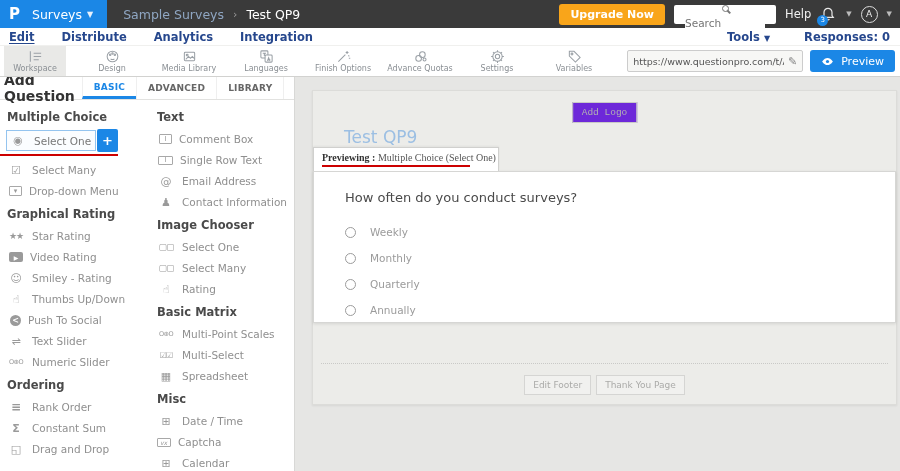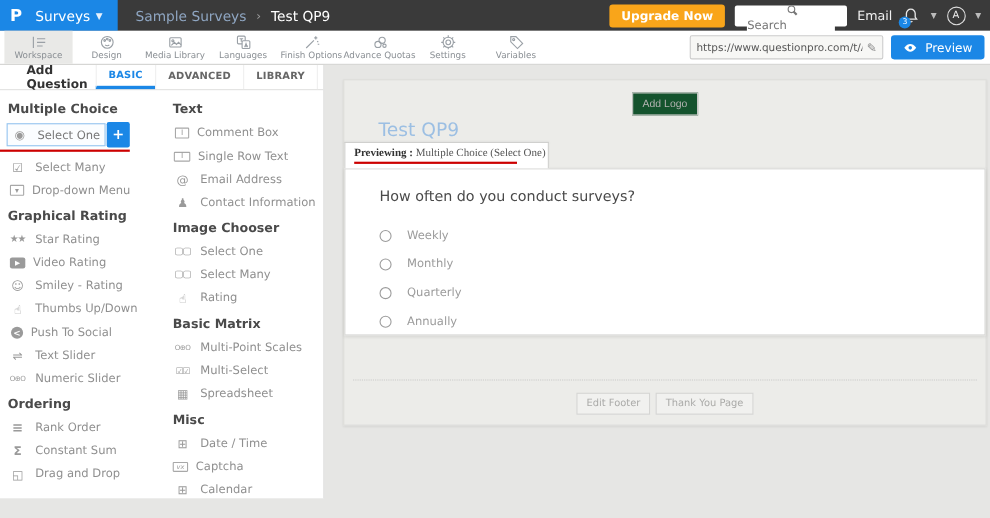--- a/index.html
+++ b/index.html
@@ -30,37 +30,37 @@
   .avatar { width:17px; height:17px; border:1.5px solid #ddd; border-radius:50%; display:flex; align-items:center; justify-content:center; font-size:9px; color:#eee; }
 
   
   .navbar { height:18px; background:#fff; display:flex; align-items:center; gap:27px; padding-left:9px; font-size:11.5px; font-weight:700; color:#26478D; border-bottom:1px solid #f0f0ee; }
   .nav-item.active { text-decoration:underline; text-underline-offset:2px; }
   .nav-right { margin-left:auto; display:flex; gap:34px; padding-right:10px; align-items:center; }
   .nav-right .caret2 { font-size:8px; }
 
   
   .toolbar { height:31px; background:#fff; border-bottom:1px solid #d2d2d0; display:flex; position:relative; }
-  .tool-tab { width:62px; display:flex; flex-direction:column; align-items:center; justify-content:center; gap:1px; cursor:pointer; }
+  .tool-tab { width:62px; display:flex; flex-direction:column; align-items:center; justify-content:center; gap:1px; cursor:pointer;margin-left:15px; }
   .tool-tab:first-child { margin-left:4px; }
   .tool-tab.active { background:#e9e9e7; }
   .tt-icon { height:14px; display:flex; align-items:center; }
   .tt-icon svg { stroke:#9aa0a6; fill:none; stroke-width:1.1; }
   .tt-label { font-size:8px; color:#8a8f94; white-space:nowrap; }
   .toolbar-right { position:absolute; right:5px; top:4px; display:flex; gap:7px; align-items:center; }
   .url-box { width:176px; height:22px; border:1px solid #ccc; background:#f7f7f5; border-radius:2px; display:flex; align-items:center; padding:0 5px; gap:4px; }
   .url-text { font-size:9.5px; color:#555; white-space:nowrap; overflow:hidden; flex:1; }
   .pencil { color:#888; font-size:11px; }
   .preview-btn { background:#1B87E6; border:none; color:#fff; height:22px; border-radius:3px; display:flex; align-items:center; gap:7px; padding:0 11px; font-size:11px; font-family:inherit; cursor:pointer; }
 
   
   .content { display:flex; height:394px; }
   .left-panel { width:295px; background:#fff; border-right:1px solid #d8d8d6; display:flex; flex-direction:column; }
   .panel-header { height:23px; display:flex; align-items:stretch; border-bottom:1px solid #e2e2e0; flex:0 0 auto; }
-  .panel-title { font-size:11px; font-weight:700; color:#333; display:flex; align-items:center; padding:0 7px 0 24px; }
+  .panel-title { font-size:14px; font-weight:700; color:#333; display:flex; align-items:center; padding:0 7px 0 4px; }
   .p-tab { display:flex; align-items:center; justify-content:center; font-size:9px; font-weight:600; color:#666; border-left:1px solid #efefef; padding:0 11px; letter-spacing:.2px; cursor:pointer; }
   .p-tab.active { color:#1B87E6; border-bottom:3px solid #1B87E6; }
   .panel-close { flex:1; display:flex; align-items:center; justify-content:flex-end; padding-right:9px; font-size:12px; font-weight:bold; color:#444; cursor:pointer; }
   .panel-body { display:flex; padding:4px 0 0 6px; gap:8px; overflow:hidden; }
   .qt-col { width:142px; }
   .qt-col:last-child { width:135px; }
   .qt-heading { margin:6px 0 5px 1px; font-size:11.5px; font-weight:600; color:#4a4a4a; height:14px; }
   .qt-item { height:20px; margin-bottom:1px; display:flex; align-items:center; gap:7px; font-size:10.5px; color:#8f8f8f; padding-left:1px; cursor:pointer; }
   .qt-icon { width:18px; flex:0 0 18px; display:flex; align-items:center; justify-content:center; color:#9a9a9a; font-size:11px; }
   .qt-label { white-space:nowrap; }
@@ -78,21 +78,21 @@
   [data-name="constant-sum-icon"] { font-weight:bold; font-size:11px; }
   [data-name="dropdown-menu-icon"], [data-name="comment-box-icon"] { border:1px solid #a8a8a8; border-radius:1px; width:13px; height:10px; flex:0 0 13px; font-size:7px; margin-left:2px; align-self:center; line-height:8px; }
   [data-name="single-row-text-icon"] { border:1px solid #a8a8a8; border-radius:1px; width:15px; height:9px; flex:0 0 15px; font-size:7px; margin-left:1px; line-height:7px; }
   [data-name="captcha-icon"] { border:1px solid #a8a8a8; border-radius:1px; width:14px; height:9px; flex:0 0 14px; font-size:6px; font-style:italic; line-height:7px; }
   [data-name="video-rating-icon"] { background:#9a9a9a; color:#fff; border-radius:2px; width:14px; height:10px; flex:0 0 14px; font-size:6px; margin-left:2px; }
   [data-name="push-to-social-icon"] { background:#9a9a9a; color:#fff; border-radius:50%; width:11px; height:11px; flex:0 0 11px; font-size:8px; font-weight:bold; margin-left:3px; }
 
   
   .main { flex:1; position:relative; background:#e6e6e4; }
   .survey-panel { position:absolute; left:17px; right:3px; top:13px; height:315px; background:#ecece9; border:1px solid #dcdcd9; box-shadow:0 1px 2px rgba(0,0,0,.07); }
-  .add-logo { position:absolute; top:11px; left:50%; transform:translateX(-50%); border:1px solid #c9c9c7; background:#14532d; color:#b3b3b1; font-size:9.5px; padding:4px 9px; font-family:Liberation Sans, sans-serif; cursor:pointer; }
+  .add-logo { position:absolute; top:11px; left:50%; transform:translateX(-50%); border:1px solid #c9c9c7; background:#6d28d9; color:#b3b3b1; font-size:9.5px; padding:4px 9px; font-family:Liberation Mono, monospace; cursor:pointer; }
   .survey-title { position:absolute; top:36px; left:31px; font-size:17px; color:#9CBFE3; }
   .preview-tab { position:absolute; top:56px; left:0; width:186px; height:24px; background:#fff; border:1px solid #d0d0ce; border-bottom:none; box-shadow:0 -1px 2px rgba(0,0,0,.05); padding:4px 0 0 8px; z-index:2;font-family:Liberation Serif, serif; }
   .preview-tab-text { font-size:10px; color:#555; white-space:nowrap; }
   .preview-tab-text b { color:#333; }
   .preview-redline { height:2px; background:#CC0000; width:148px; margin-top:2px; }
   .question-card { position:absolute; top:80px; left:0; right:0; height:152px; background:#fff; border:1px solid #d6d6d4; box-shadow:0 1px 3px rgba(0,0,0,.10); z-index:1; padding:18px 0 0 31px; }
   .question-text { font-size:13px; color:#4a4a4a; margin-bottom:14px; }
   .option-row { display:flex; align-items:center; gap:14px; height:26px; cursor:pointer; }
   .radio { width:11px; height:11px; border:1px solid #9c9c9c; border-radius:50%; background:#fff; flex:0 0 11px; }
   .option-label { font-size:10.5px; color:#9b9b9b; }
@@ -117,36 +117,46 @@
       <span class="bc-parent" data-name="breadcrumb-parent">Sample Surveys</span>
       <span class="bc-sep" data-name="breadcrumb-separator-icon">›</span>
       <span class="bc-current" data-name="breadcrumb-current">Test QP9</span>
     </div>
     <div class="topbar-right" data-name="top-bar-right">
       <button class="upgrade-btn" data-name="upgrade-now-button">Upgrade Now</button>
       <div class="search-box" data-name="search-box">
         <span class="mag" data-name="search-icon"></span>
         <input data-name="search-input" placeholder="Search" style="">
       </div>
-      <span class="help-label" data-name="help-link">Email</span>
+      <span class="help-label" data-name="help-link">Help</span>
       <span class="bell-wrap" data-name="notifications-button">
         <svg width="16" height="16" viewBox="0 0 16 16" fill="none" stroke="#e8e8e8" stroke-width="1.2" data-name="bell-icon">
           <path d="M8 2.3a4 4 0 0 0-4 4v3.2L2.7 11.4h10.6L12 9.5V6.3a4 4 0 0 0-4-4z"></path>
           <path d="M6.7 13a1.4 1.4 0 0 0 2.6 0"></path>
         </svg>
         <span class="badge" data-name="notification-badge">3</span>
       </span>
       <span class="tiny-caret" data-name="chevron-down-icon">▼</span>
       <span class="avatar" data-name="avatar">
           <span data-name="avatar-initial">A</span>
         </span>
       <span class="tiny-caret" data-name="chevron-down-icon">▼</span>
     </div>
   </div>
 
+  <div class="navbar" data-name="section-nav">
+    <span class="nav-item active" data-name="nav-tab-edit">Edit</span>
+    <span class="nav-item" data-name="nav-tab-distribute">Distribute</span>
+    <span class="nav-item" data-name="nav-tab-analytics">Analytics</span>
+    <span class="nav-item" data-name="nav-tab-integration">Integration</span>
+    <span class="nav-right" data-name="nav-right">
+      <span data-name="tools-menu"><span data-name="tools-menu-label">Tools</span> <span class="caret2" data-name="chevron-down-icon">▼</span></span>
+      <span data-name="responses-count">Responses: 0</span>
+    </span>
+  </div>
 
   <div class="toolbar" data-name="survey-toolbar">
     <div class="tool-tab active" data-name="toolbar-tab-workspace">
       <span class="tt-icon" data-name="workspace-icon">
         <svg width="15" height="15" viewBox="0 0 16 16">
             <path d="M2.5 2.5v11M6 4.5h8M6 8h8M6 11.5h5.5"></path>
           </svg>
       </span>
       <span class="tt-label" data-name="toolbar-tab-label">Workspace</span>
     </div>

